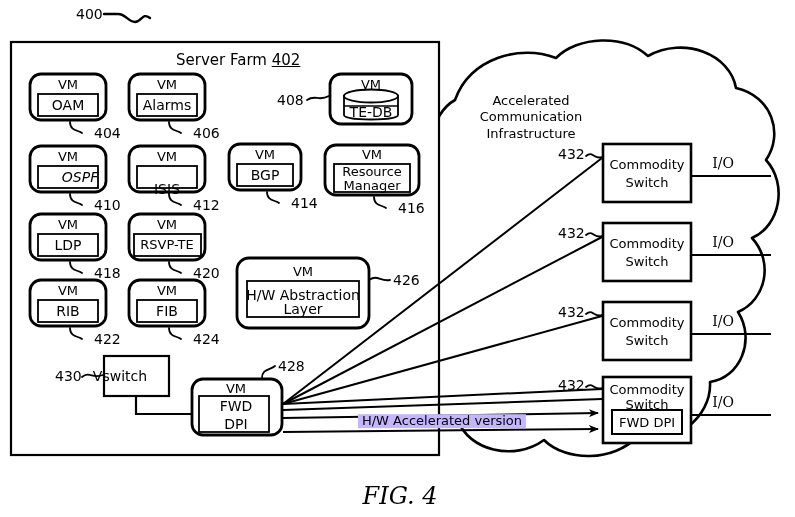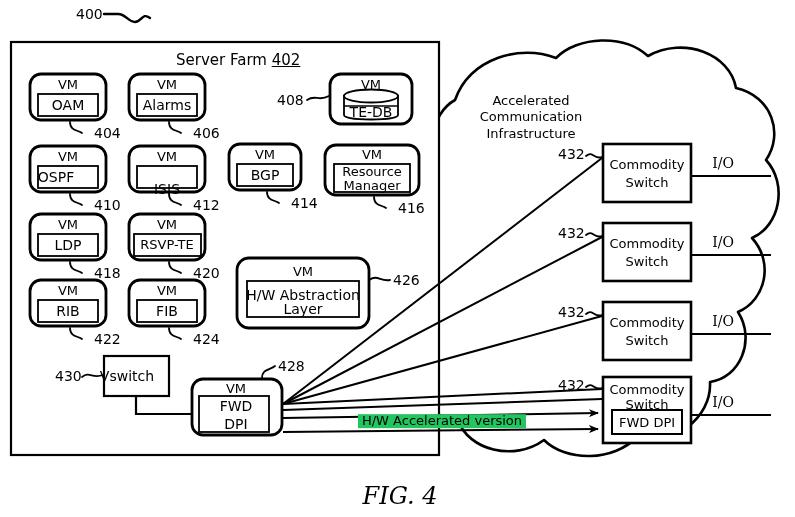--- a/index.html
+++ b/index.html
@@ -245,21 +245,21 @@
 
   <div class="txt farm-title" style="left:176px; top:53px;">
     <span>Server Farm</span><span>&nbsp;</span><u>402</u>
   </div>
 
   <div class="txt vm-label ctr" style="left:68px; top:85px;">VM</div>
   <div class="txt inner-label ctr" style="left:68px; top:105px;">OAM</div>
   <div class="txt ref-num" style="left:94px; top:126px;">404</div>
 
   <div class="txt vm-label ctr" style="left:68px; top:157px;">VM</div>
-  <div class="txt inner-label ctr" style="left:56px; top:177px;">OSPF</div>
+  <div class="txt inner-label ctr" style="left:80px; top:177px;font-style:italic;">OSPF</div>
   <div class="txt ref-num" style="left:94px; top:198px;">410</div>
 
   <div class="txt vm-label ctr" style="left:68px; top:225px;">VM</div>
   <div class="txt inner-label ctr" style="left:68px; top:245px;">LDP</div>
   <div class="txt ref-num" style="left:94px; top:266px;">418</div>
 
   <div class="txt vm-label ctr" style="left:68px; top:291px;">VM</div>
   <div class="txt inner-label ctr" style="left:68px; top:311px;">RIB</div>
   <div class="txt ref-num" style="left:94px; top:332px;">422</div>
 
@@ -291,28 +291,28 @@
   <div class="txt inner-label ctr" style="left:372px; top:172px; font-size:13px;">Resource</div>
   <div class="txt inner-label ctr" style="left:372px; top:186px; font-size:13px;">Manager</div>
   <div class="txt ref-num" style="left:398px; top:201px;">416</div>
 
   <div class="txt vm-label ctr" style="left:303px; top:272px;">VM</div>
   <div class="txt inner-label ctr" style="left:303px; top:295px;">H/W Abstraction</div>
   <div class="txt inner-label ctr" style="left:303px; top:309px;">Layer</div>
   <div class="txt ref-num" style="left:393px; top:273px;">426</div>
 
   <div class="txt ref-num" style="left:55px; top:369px;">430</div>
-  <div class="txt inner-label ctr" style="left:127px; top:376px;">Vswitch</div>
+  <div class="txt inner-label ctr" style="left:120px; top:376px;">Vswitch</div>
 
   <div class="txt vm-label ctr" style="left:236px; top:389px;">VM</div>
   <div class="txt inner-label ctr" style="left:236px; top:406px;">FWD</div>
   <div class="txt inner-label ctr" style="left:236px; top:424px;">DPI</div>
   <div class="txt ref-num" style="left:278px; top:359px;">428</div>
 
-  <div class="txt accel-label ctr" style="left:442px; top:421px; background:#22c55e; padding:0 4px;">H/W Accelerated version</div>
+  <div class="txt accel-label ctr" style="left:442px; top:421px; background:#c4b5fd; padding:0 4px;">H/W Accelerated version</div>
 
   <div class="txt cloud-label ctr" style="left:531px; top:117px;">
     <div>Accelerated</div>
     <div>Communication</div>
     <div>Infrastructure</div>
   </div>
 
   <div class="txt ref-num" style="left:558px; top:147px;">432</div>
   <div class="txt sw-label ctr" style="left:647px; top:165px;">Commodity</div>
   <div class="txt sw-label ctr" style="left:647px; top:183px;">Switch</div>

